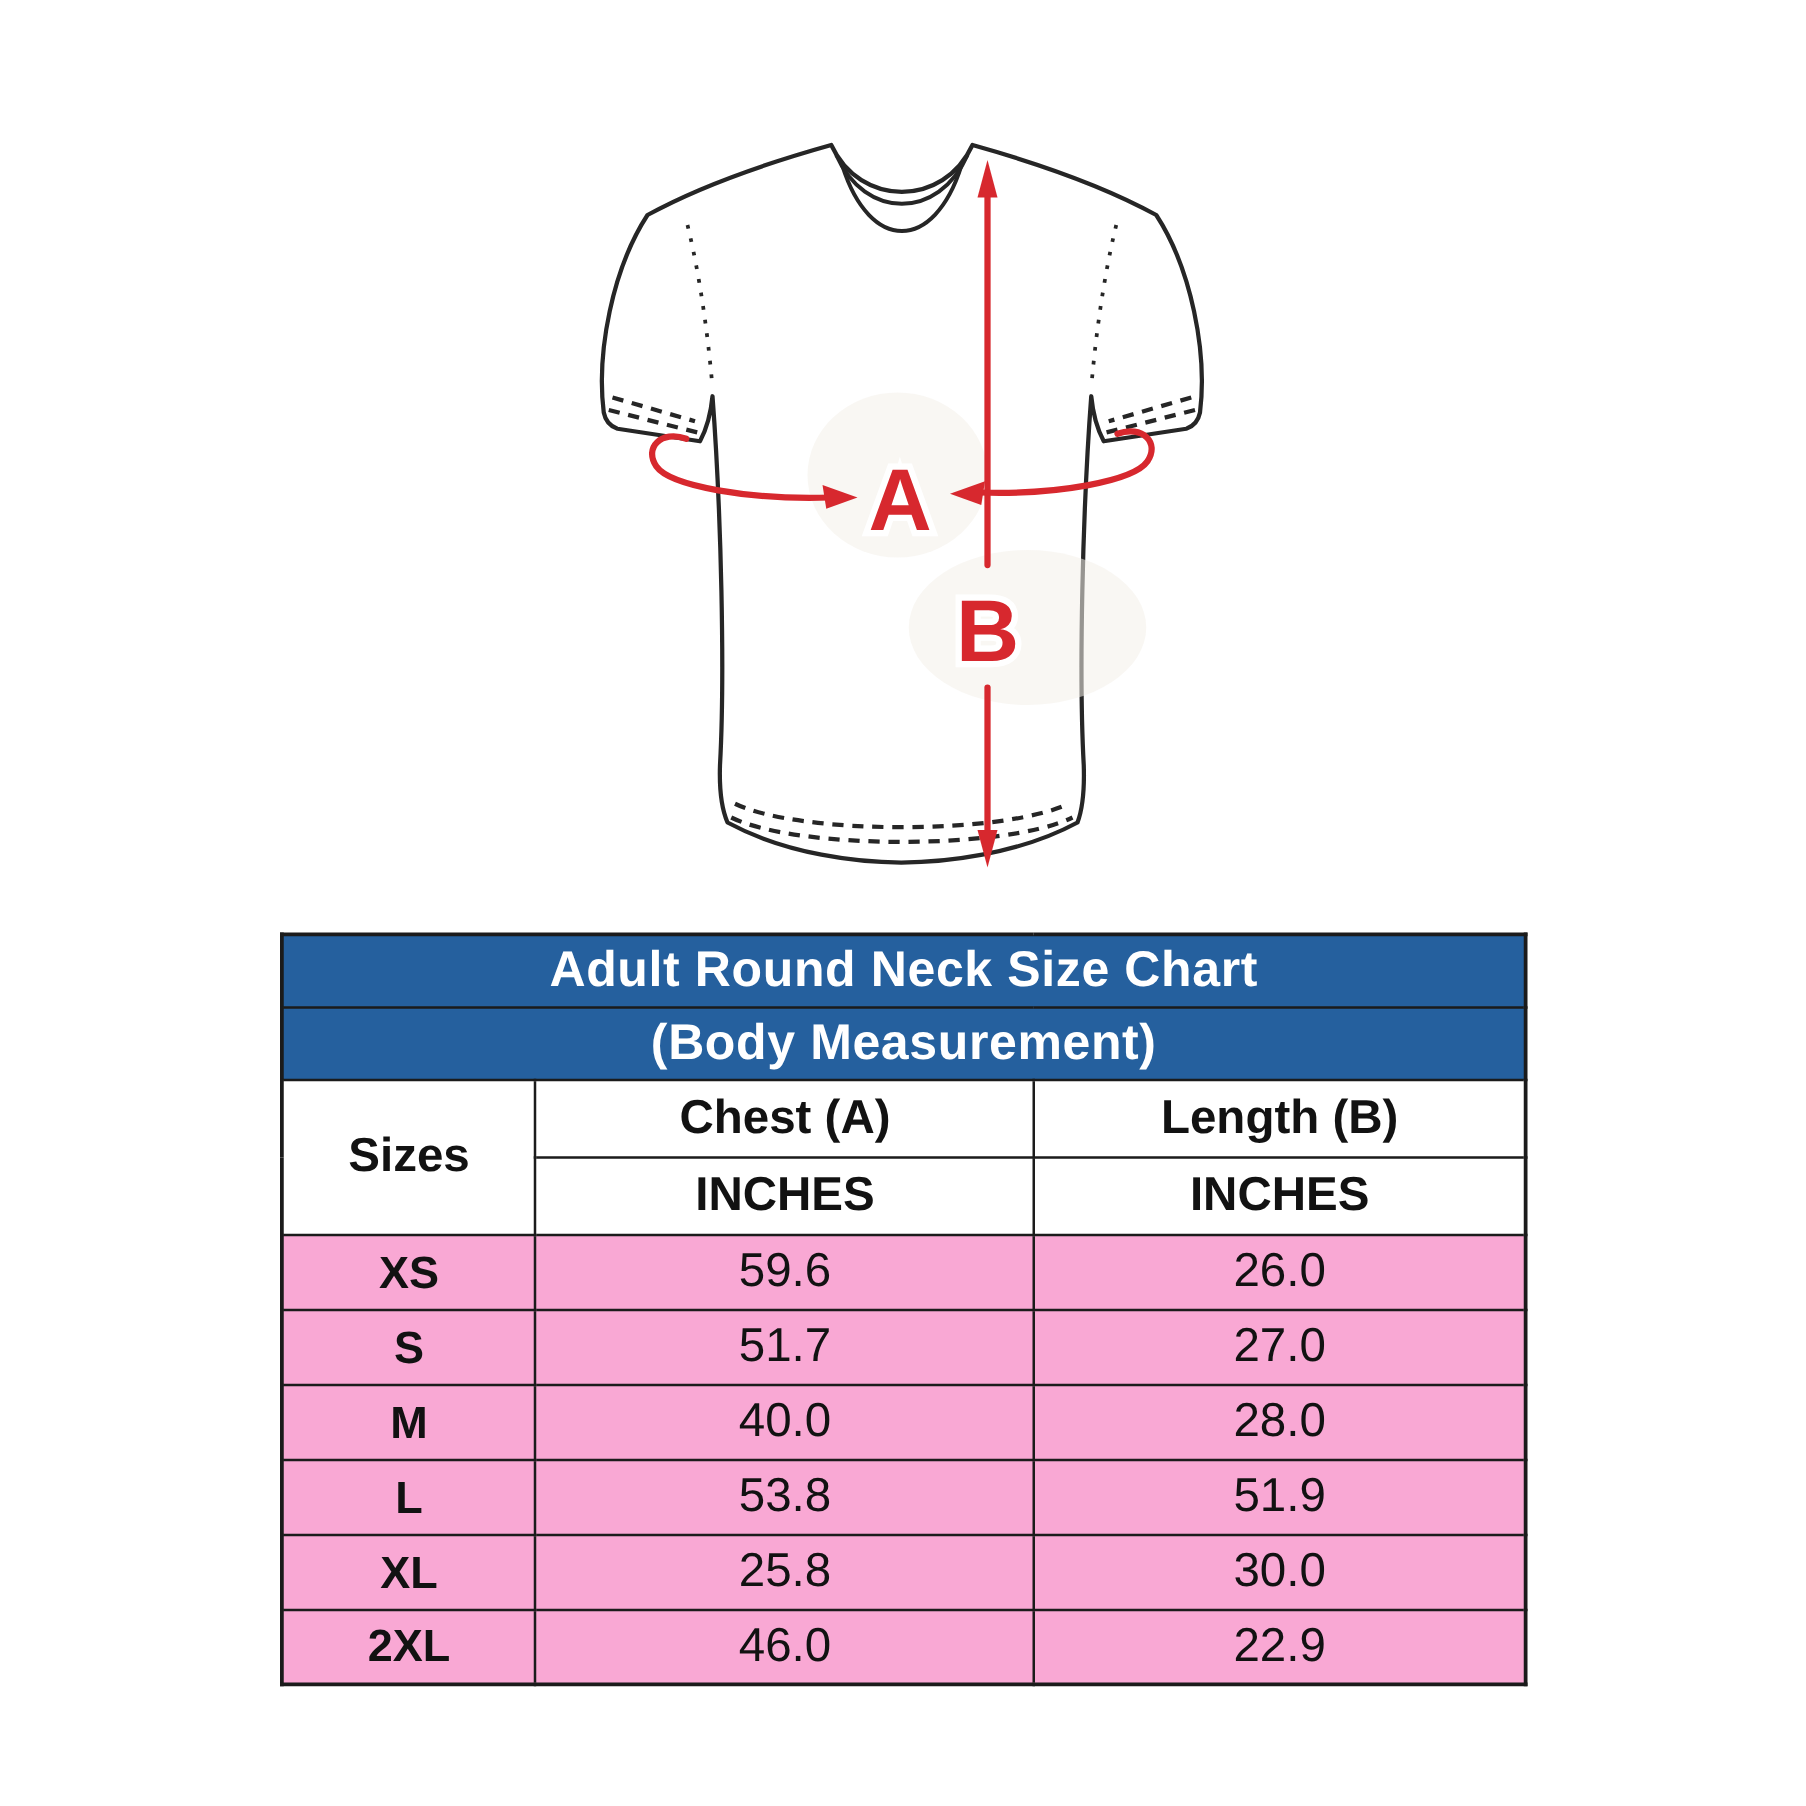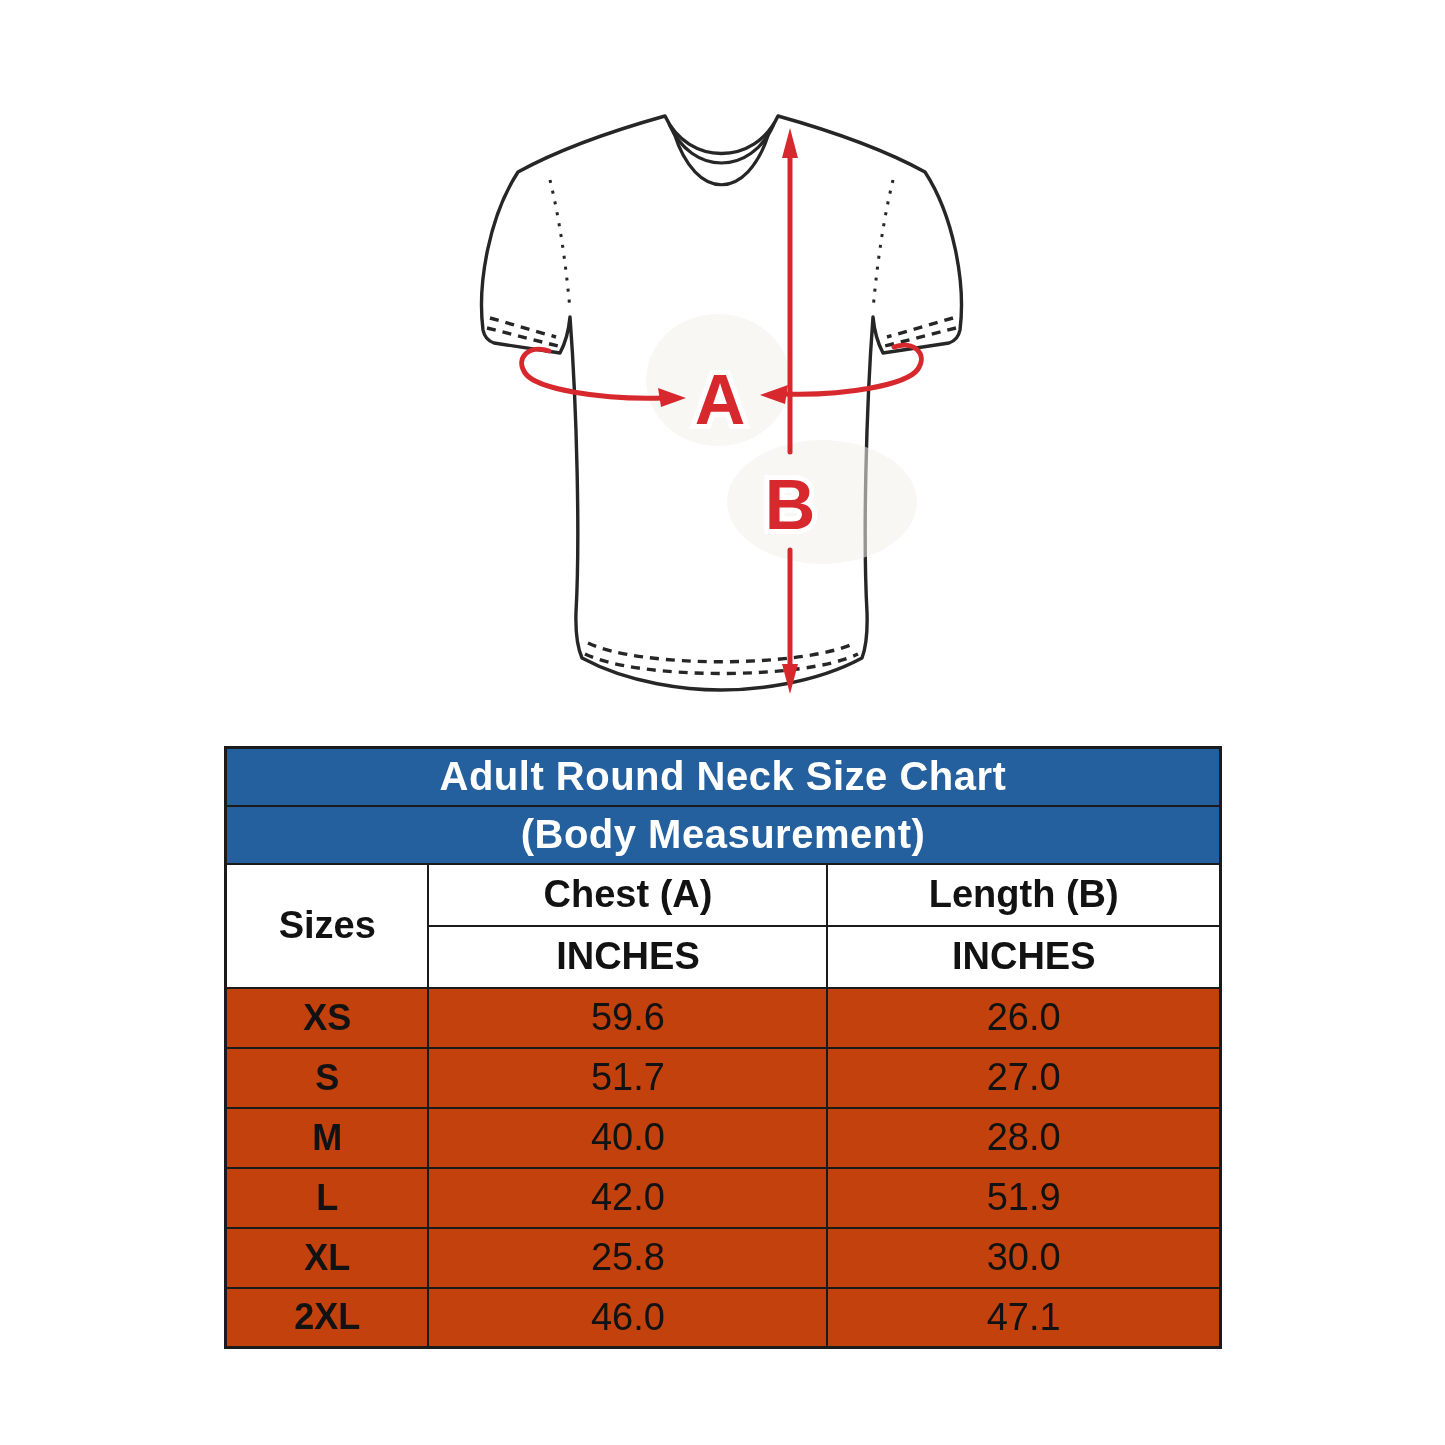--- a/index.html
+++ b/index.html
@@ -68,21 +68,21 @@
     background:#ffffff;
     font-size:38px;
     font-weight:700;
     height:62px;
   }
   th.sizes-head{font-size:40px;}
   tbody td{
     font-size:38px;
     font-weight:400;
     height:60px;
-    background:#c2410c;
+    background:#f9a8d4;
   }
   tbody td.size-cell{
     font-weight:700;
     font-size:36px;
   }
 </style>
 </head>
 <body>
 
 <div class="stage">
@@ -179,30 +179,30 @@
             <td>51.7</td>
             <td>27.0</td>
           </tr>
           <tr>
             <td class="size-cell">M</td>
             <td>40.0</td>
             <td>28.0</td>
           </tr>
           <tr>
             <td class="size-cell">L</td>
-            <td>42.0</td>
+            <td>53.8</td>
             <td>51.9</td>
           </tr>
           <tr>
             <td class="size-cell">XL</td>
             <td>25.8</td>
             <td>30.0</td>
           </tr>
           <tr>
             <td class="size-cell">2XL</td>
             <td>46.0</td>
-            <td>47.1</td>
+            <td>22.9</td>
           </tr>
         </tbody>
     </table>
   </div>
 
 </div>
 
 </body></html>

